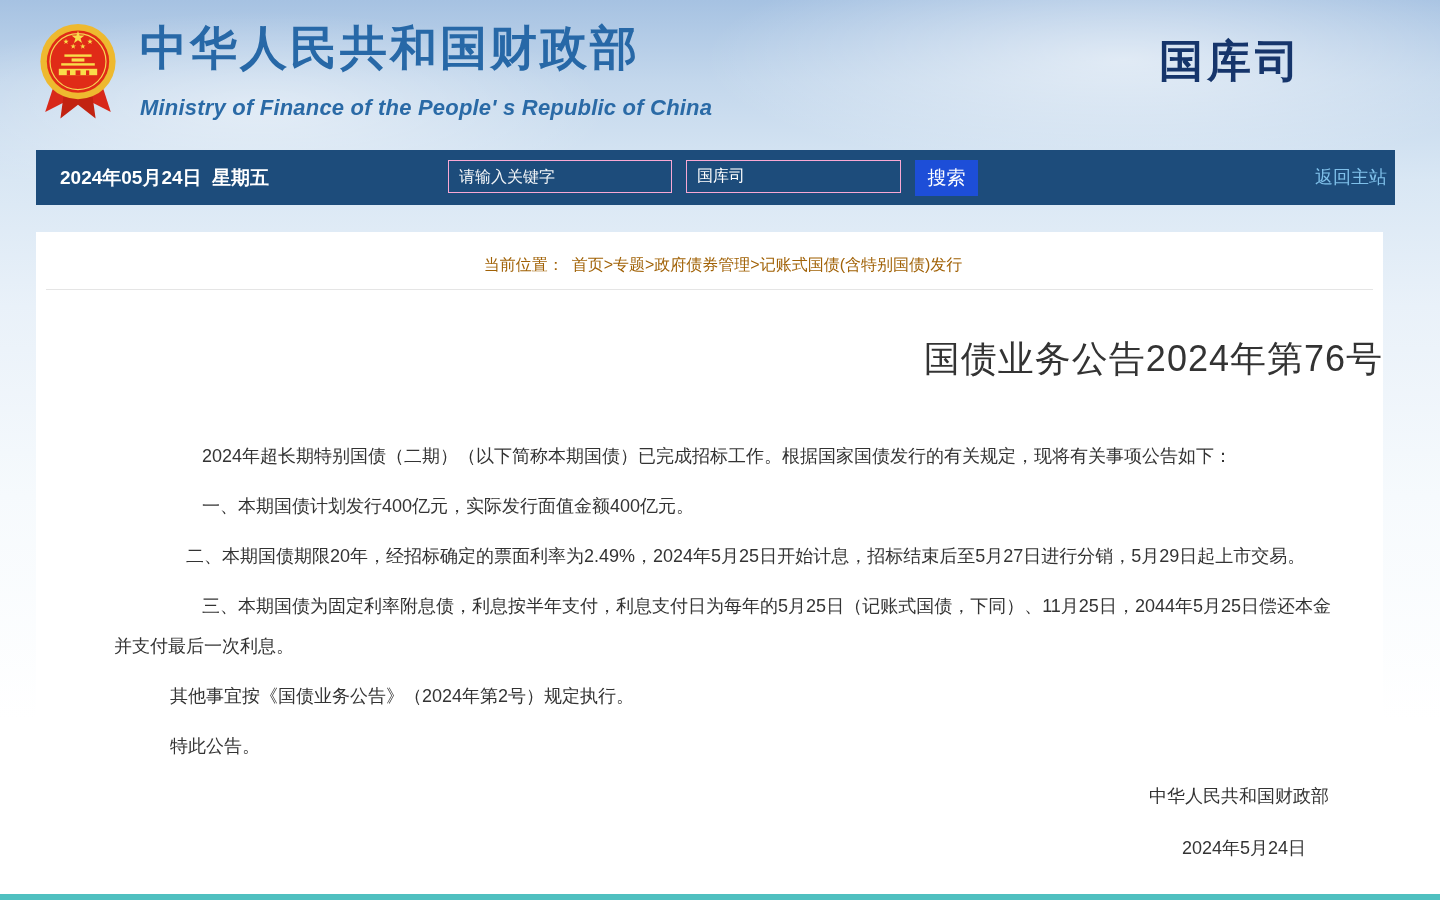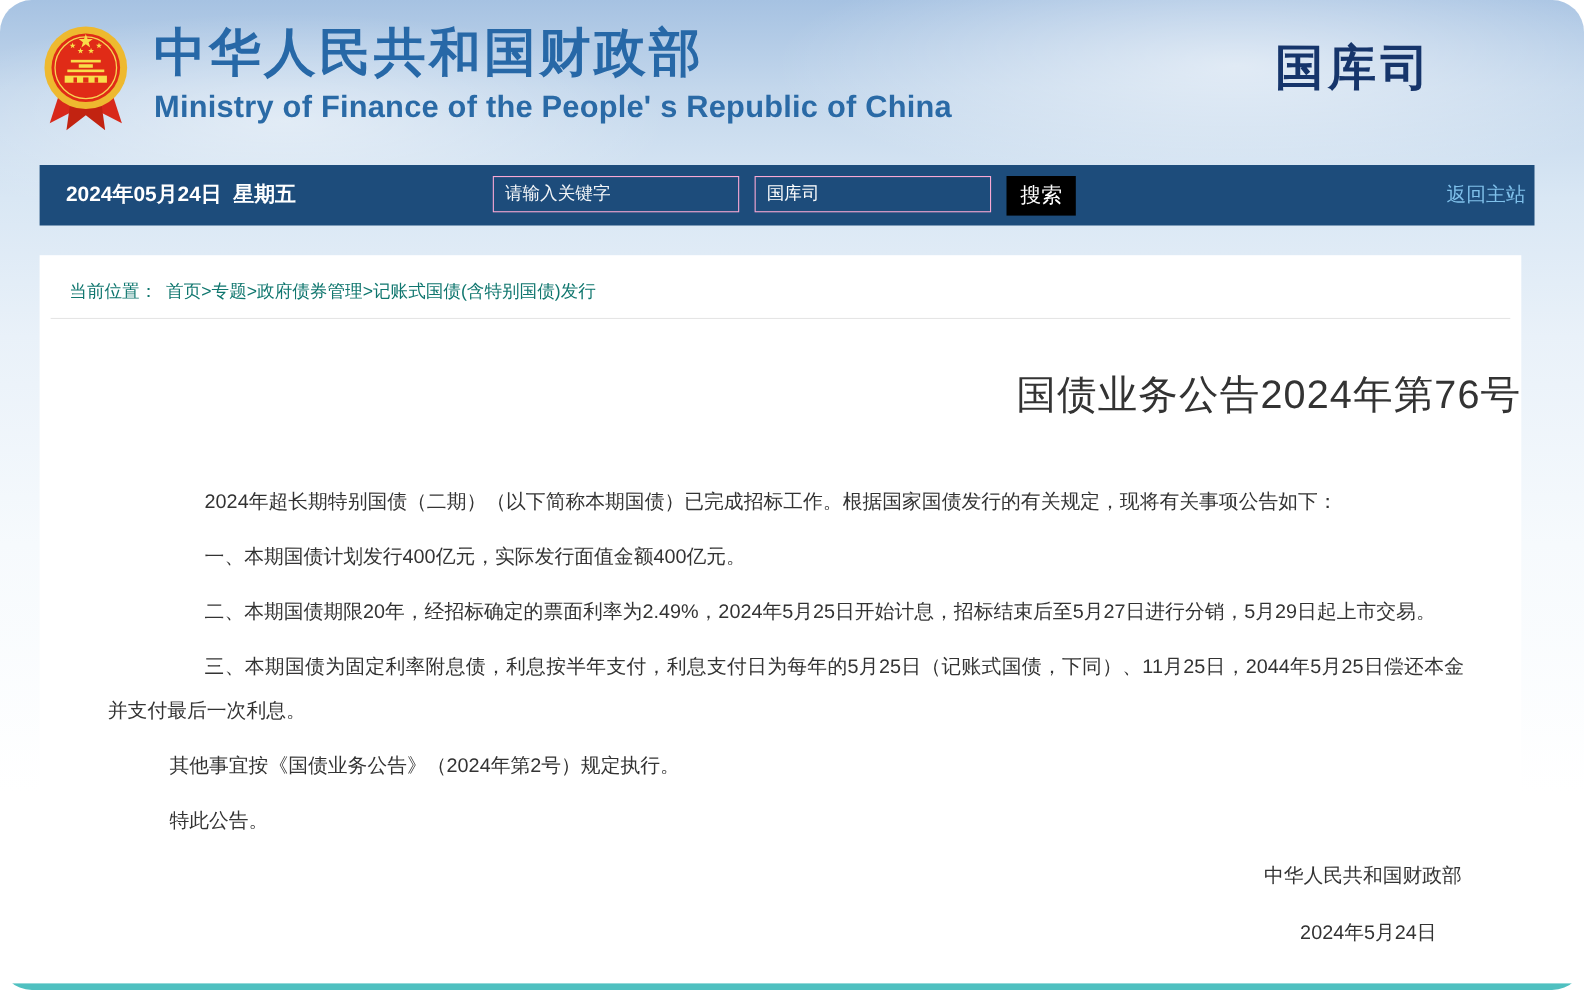--- a/index.html
+++ b/index.html
@@ -5,62 +5,61 @@
   * { margin:0; padding:0; box-sizing:border-box; }
   html,body { width:1440px; height:900px; }
   body { font-family:"Liberation Sans","DejaVu Sans",sans-serif; }
 
   .page {
     position:relative; width:1440px; height:900px; overflow:hidden;
     background:
       radial-gradient(ellipse 600px 160px at 78% 60px, rgba(255,255,255,.55), rgba(255,255,255,0) 70%),
       radial-gradient(ellipse 500px 140px at 18% 110px, rgba(255,255,255,.45), rgba(255,255,255,0) 70%),
       linear-gradient(180deg,#a6c2e2 0%, #c3d7ec 9%, #d9e7f4 20%, #e9f1f9 34%, #f6fafd 55%, #ffffff 80%, #ffffff 100%);
-    border-radius: 29px;
   }
 
   
   .site-header { position:relative; height:150px; }
   .brand { position:absolute; left:38px; top:14px; display:flex; align-items:flex-start; }
   .emblem { width:80px; height:112px; display:block; }
   .brand-text { margin-left:22px; margin-top:8px; }
   .brand-cn { font-size:47px; font-weight:bold; color:#2768a7; letter-spacing:3px; line-height:52px; }
-  .brand-en { font-size:28px; font-weight:bold; color:#2a6aa6; margin-top:7px; letter-spacing:.2px; }
+  .brand-en { font-size:22px; font-weight:bold; color:#2a6aa6; margin-top:21px; letter-spacing:.2px;font-style:italic; }
   .dept { position:absolute; right:64px; top:32px; width:290px; text-align:center; color:#16356b; }
   .dept-title { font-size:44px; font-weight:bold; letter-spacing:4px; }
   .dept-sub { font-size:25px; margin-top:12px; font-weight:500; letter-spacing:1px; }
 
   
   .topbar { position:relative; margin-left:36px; width:1359px; height:55px; background:#1d4c7b; }
   .nav-date { position:absolute; left:24px; top:0; line-height:55px; color:#ffffff; font-size:19px; font-weight:bold; white-space:pre; }
   .kw-input, .scope-input {
     position:absolute; top:10px; height:33px; background:transparent;
     border:1px solid #f9a8d4; color:#ffffff; font-size:16px; padding:0 10px; outline:none;
     font-family:"Liberation Sans","DejaVu Sans",sans-serif;
   }
   .kw-input { left:412px; width:224px; }
   .kw-input::placeholder { color:#ffffff; opacity:.95; }
   .scope-input { left:650px; width:215px; }
   .search-btn {
     position:absolute; left:879px; top:10px; width:63px; height:36px;
-    background:#000000; color:#ffffff; border:none; font-size:19px; cursor:pointer;
+    background:#1d4ed8; color:#ffffff; border:none; font-size:19px; cursor:pointer;
     font-family:"Liberation Sans","DejaVu Sans",sans-serif;
   }
   .home-link { position:absolute; right:8px; top:0; line-height:55px; color:#7fc0ea; font-size:18px; text-decoration:none; cursor:pointer; }
 
   
   .panel { margin:27px 0 0 36px; width:1347px; min-height:661px; background:#ffffff; padding-bottom:4px; }
-  .breadcrumb { padding:23px 0 0 27px; font-size:16px; color:#0f766e; }
+  .breadcrumb { padding:23px 0 0 27px; font-size:16px; color:#a16207;text-align:center; }
   .breadcrumb .bc-path { margin-left:8px; cursor:pointer; }
   .divider { border:0; border-top:1px solid #e5e5e5; margin:13px 10px 0 10px; }
 
   .doc-title { margin-top:45px; text-align:right; font-size:36px; font-weight:400; color:#333333; letter-spacing:1px; }
 
   .article { margin-top:52px; padding:0 52px 0 62px; font-size:18px; color:#333333; }
-  .para { line-height:40px; margin-bottom:10px; text-align:justify; }
+  .para { line-height:40px; margin-bottom:10px; text-align:justify;margin-left:16px; }
   .p-std   { text-indent:88px; }
   .p-two   { margin-left:26px; text-indent:62px; }
   .p-three { text-indent:88px; }
   .p-other { text-indent:56px; }
 
   .sign-name { margin-top:8px; text-align:right; padding-right:2px; line-height:40px; }
   .sign-date { margin-top:12px; text-align:right; padding-right:25px; line-height:40px; }
 
   .teal-line { position:absolute; left:0; right:0; bottom:0; height:6px; background:#4fc0c0; }
 </style>

